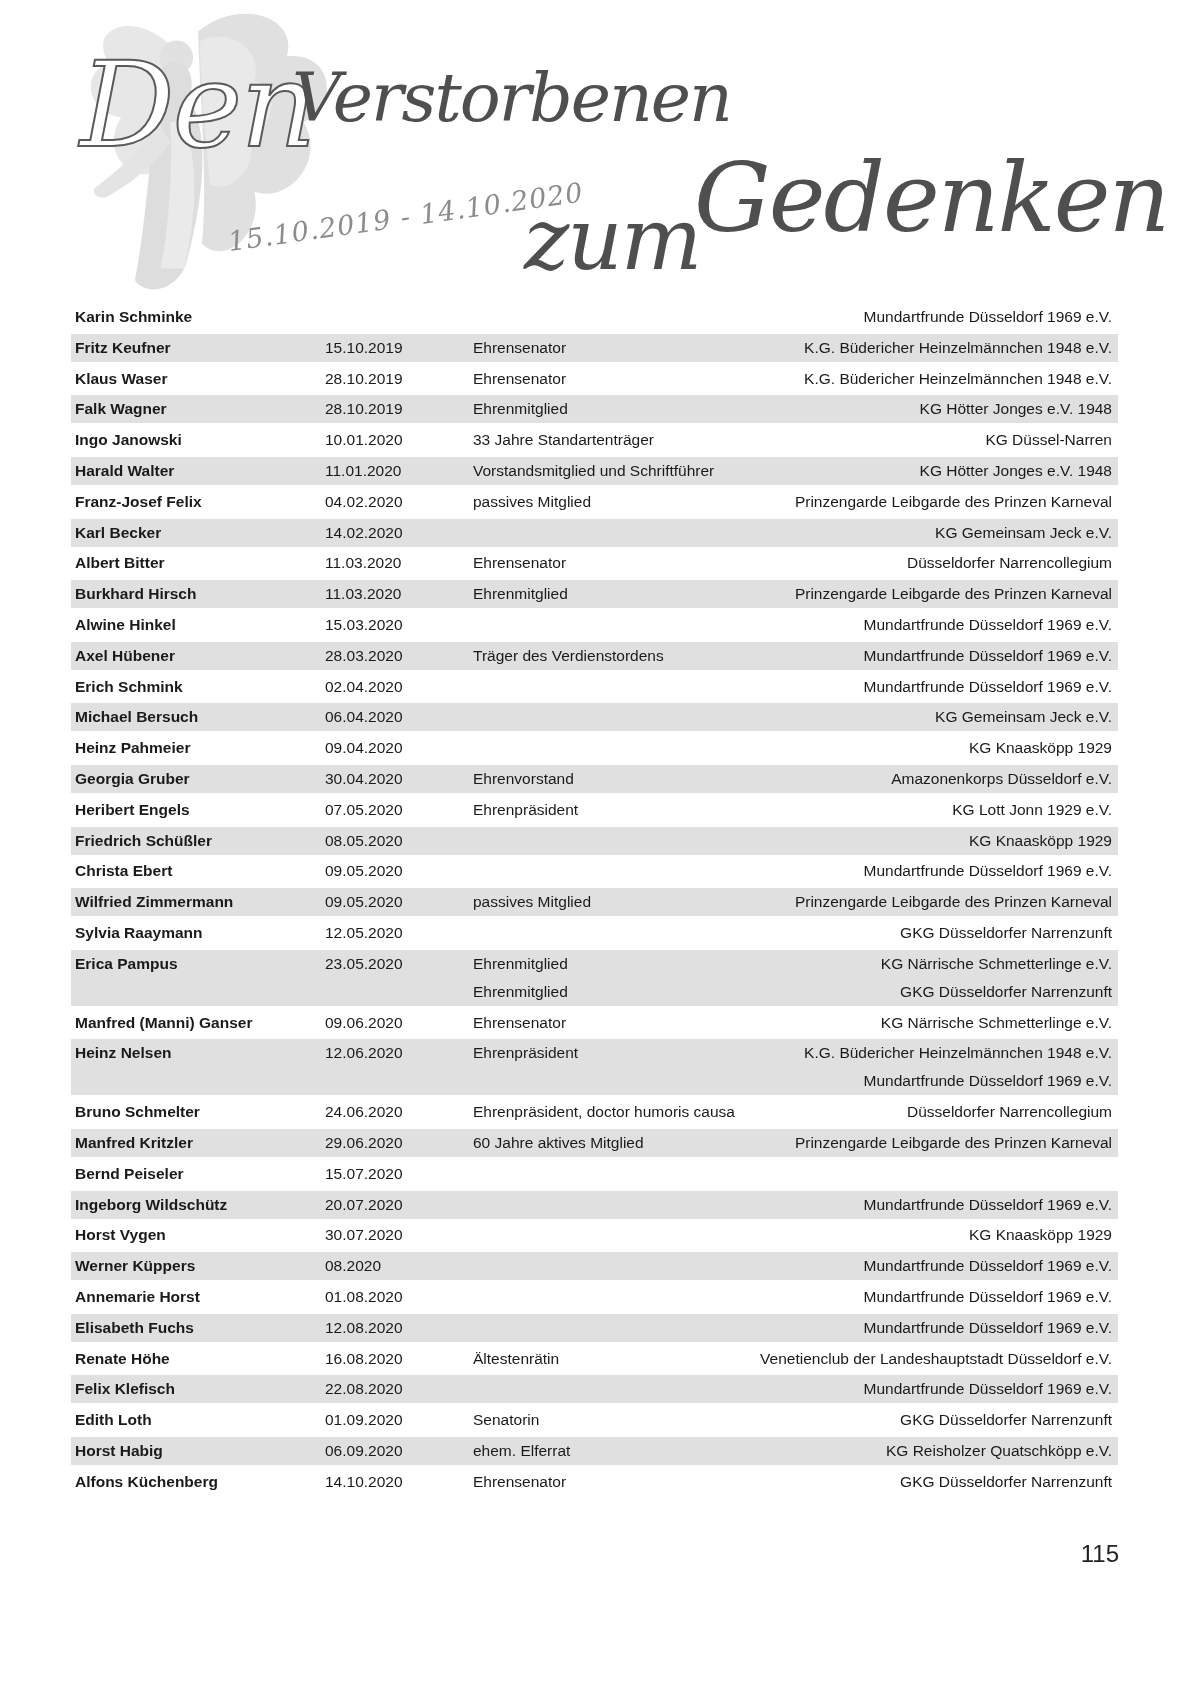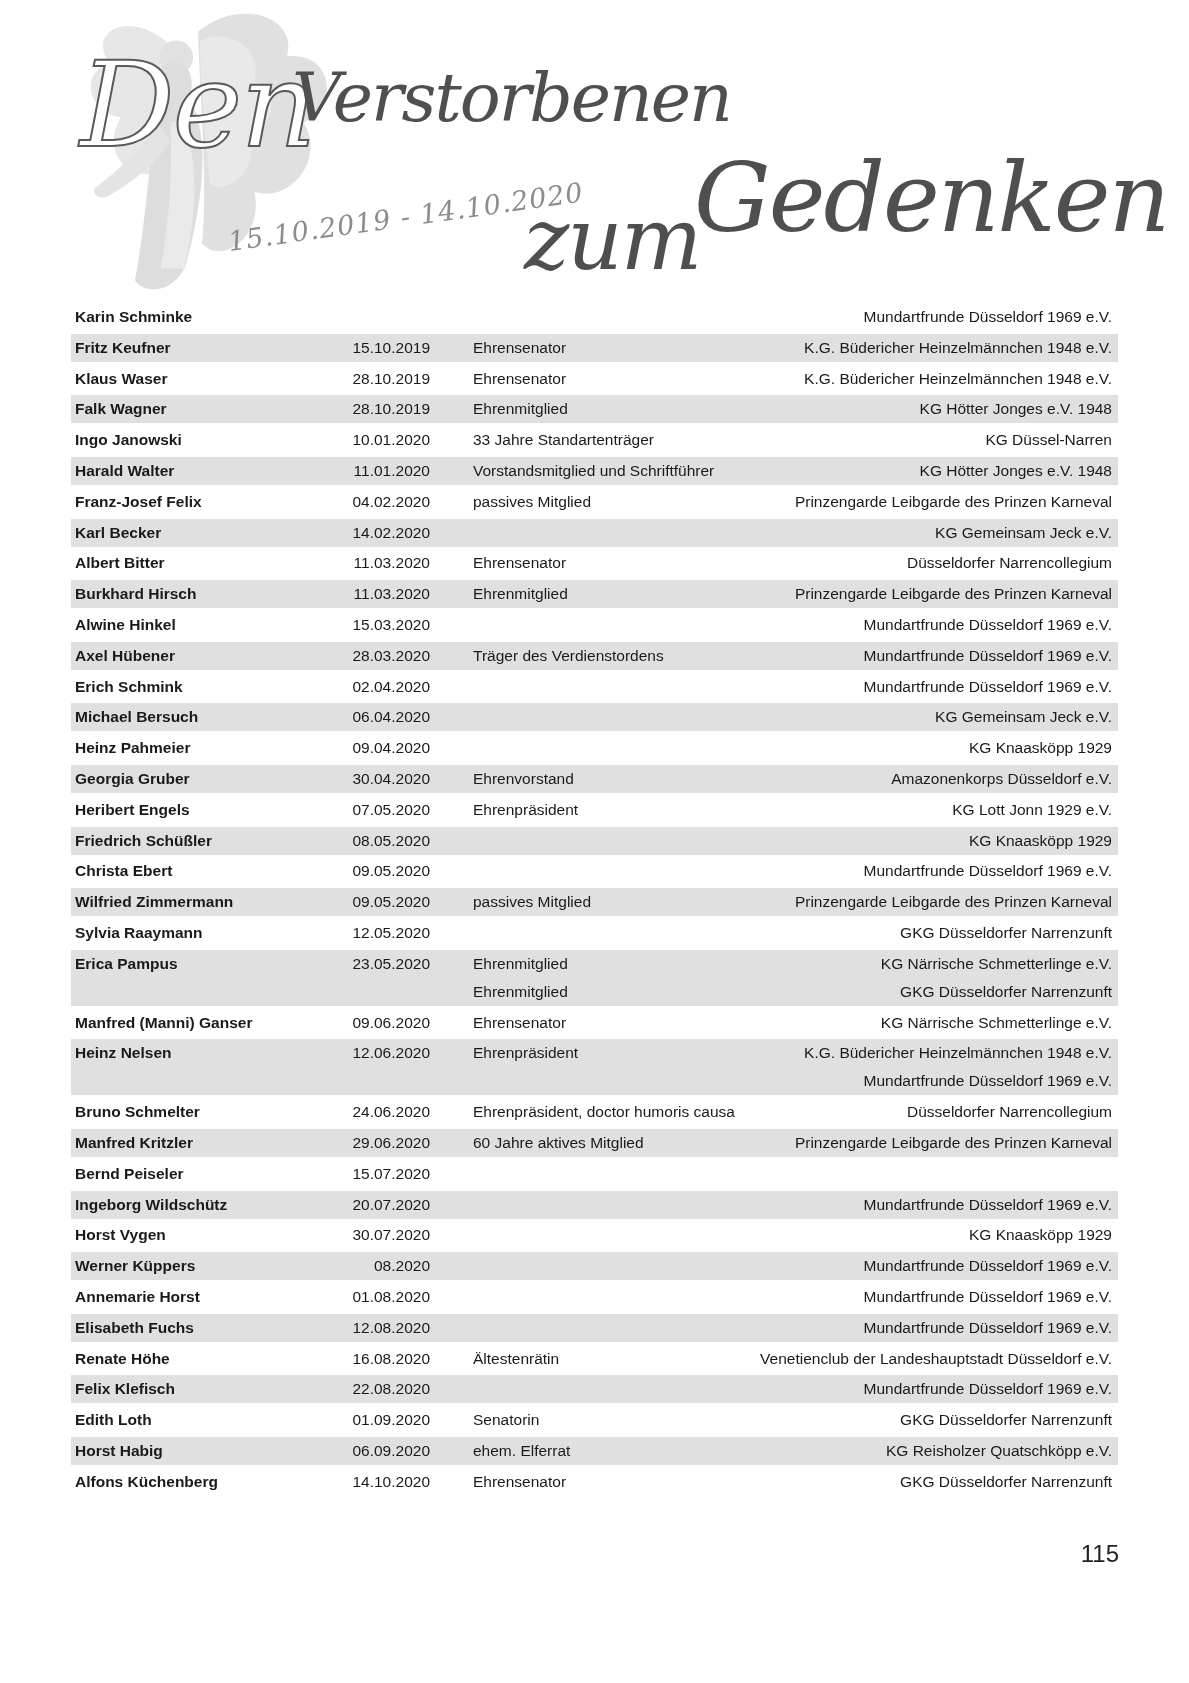--- a/index.html
+++ b/index.html
@@ -49,21 +49,21 @@
   .entry{margin-bottom:2.8px;}
   .entry.shaded{background:var(--stripe,#e0e0e0);}
   .line{
     display:flex;
     align-items:center;
     height:28px;
     padding:0 6px 0 4px;
     box-sizing:border-box;
   }
   .col-name{flex:0 0 250px;font-weight:bold;white-space:nowrap;}
-  .col-date{flex:0 0 105px;text-align:right;white-space:nowrap;}
+  .col-date{flex:0 0 105px;white-space:nowrap;}
   .col-title{flex:0 0 auto;padding-left:43px;white-space:nowrap;}
   .col-org{flex:1 1 auto;text-align:right;white-space:nowrap;}
 
   
   .page-number{
     position:absolute;
     right:70px;top:1540px;
     font-size:24px;
     color:#222222;
   }

